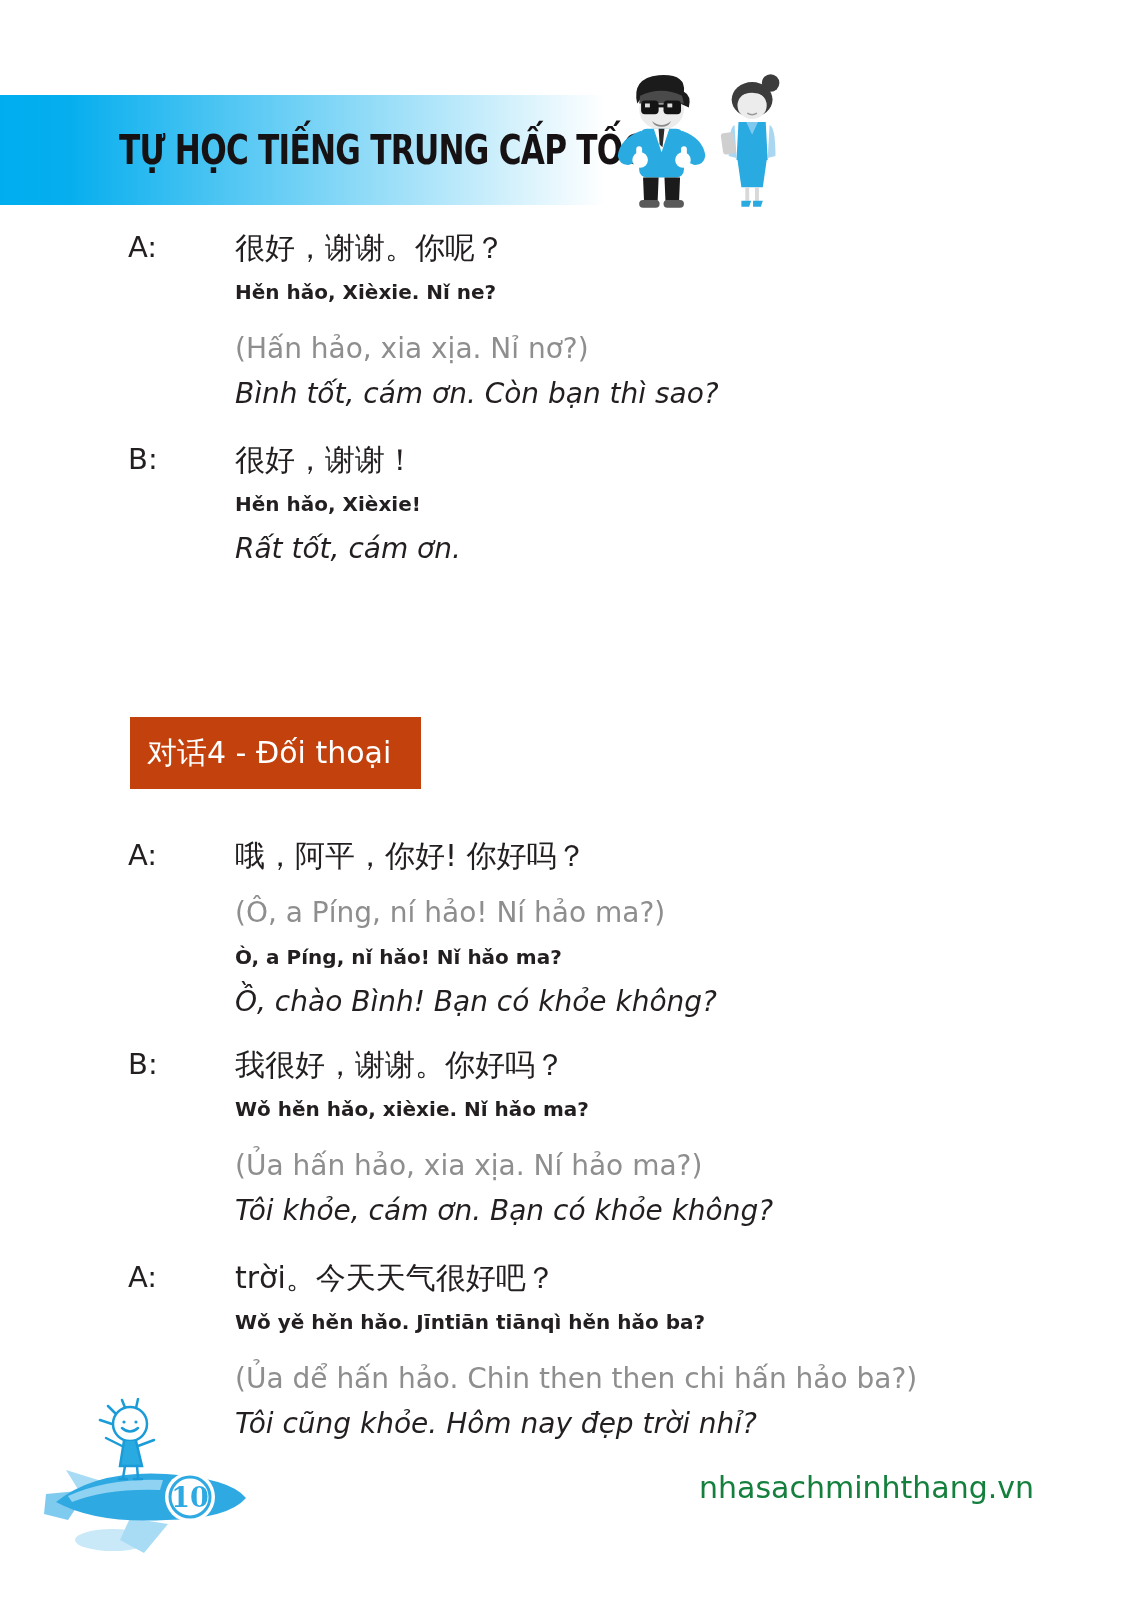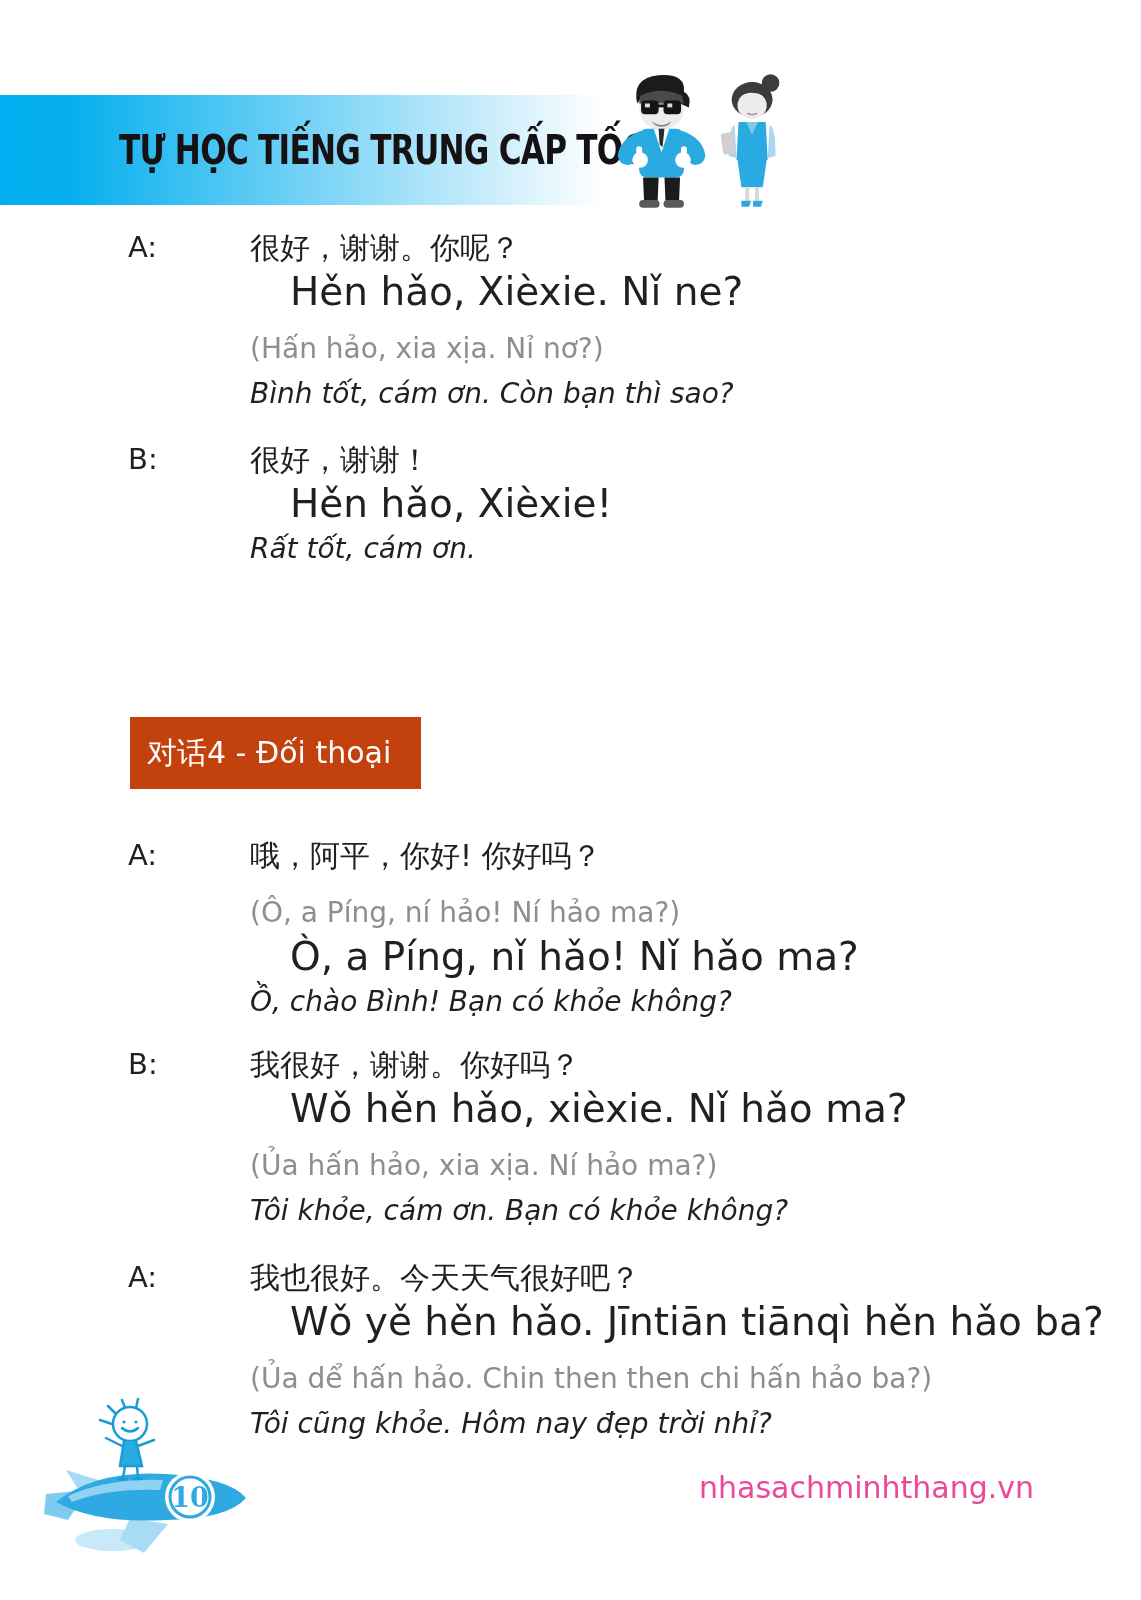--- a/index.html
+++ b/index.html
@@ -25,39 +25,39 @@
   }
   .chars-svg { position:absolute; left:608px; top:70px; }
 
   
   .dlg { position:absolute; left:0; width:1141px; }
   .b0 { top:226px; } .b1 { top:438px; }
   .b2 { top:834px; } .b3 { top:1043px; } .b4 { top:1256px; }
   .speaker {
     position:absolute; left:128px; top:0; font-size:29px; line-height:42px;
   }
-  .lines { position:absolute; left:250px; top:0; width:800px; }
+  .lines { position:absolute; left:235px; top:0; width:800px; }
   .line { display:block; white-space:nowrap; }
   .zh { font-size:30px; line-height:44px; }
-  .py { font-size:39px; line-height:44px; font-weight:normal;margin-left:40px; }
+  .py { font-size:20px; line-height:44px; font-weight:bold; }
   .ph { font-size:28px; line-height:44px; color:#8e8e8e; margin-top:13px; }
   .vi { font-size:28px; line-height:42px; font-style:italic; margin-top:2px; }
 
   
   .section {
     position:absolute; left:130px; top:717px; width:291px; height:72px;
     background:#c2410c; color:#ffffff; display:flex; align-items:center;
     padding-left:17px; box-sizing:border-box; font-size:30px;
   }
 
   
   .rocket-svg { position:absolute; left:38px; top:1398px; }
   .website {
     position:absolute; left:699px; top:1470px; font-size:30px;
-    color:#ec4899; white-space:nowrap;
+    color:#15803d; white-space:nowrap;
   }
   .pgnum {
     font-family:"DejaVu Serif","Liberation Serif",serif;
     font-size:27px; font-weight:bold; fill:#2fa9e2;
   }
 </style>
 </head>
 <body>
 
 <div class="page">
@@ -152,21 +152,21 @@
       <span class="line zh">我很好，谢谢。你好吗？</span>
       <span class="line py">Wǒ hěn hǎo, xièxie. Nǐ hǎo ma?</span>
       <span class="line ph">(Ủa hấn hảo, xia xịa. Ní hảo ma?)</span>
       <span class="line vi">Tôi khỏe, cám ơn. Bạn có khỏe không?</span>
     </div>
   </div>
 
   <div class="dlg b4">
     <div class="speaker">A:</div>
     <div class="lines">
-      <span class="line zh">我也很好。今天天气很好吧？</span>
+      <span class="line zh">trời。今天天气很好吧？</span>
       <span class="line py">Wǒ yě hěn hǎo. Jīntiān tiānqì hěn hǎo ba?</span>
       <span class="line ph">(Ủa dể hấn hảo. Chin then then chi hấn hảo ba?)</span>
       <span class="line vi">Tôi cũng khỏe. Hôm nay đẹp trời nhỉ?</span>
     </div>
   </div>
 
   <svg class="rocket-svg" width="225" height="165" viewBox="0 0 225 165">
     <g>
       <ellipse cx="75" cy="142" rx="38" ry="11" fill="#c9e8f8"></ellipse>
       <polygon points="28,72 86,90 48,104" fill="#a8dcf5"></polygon>

